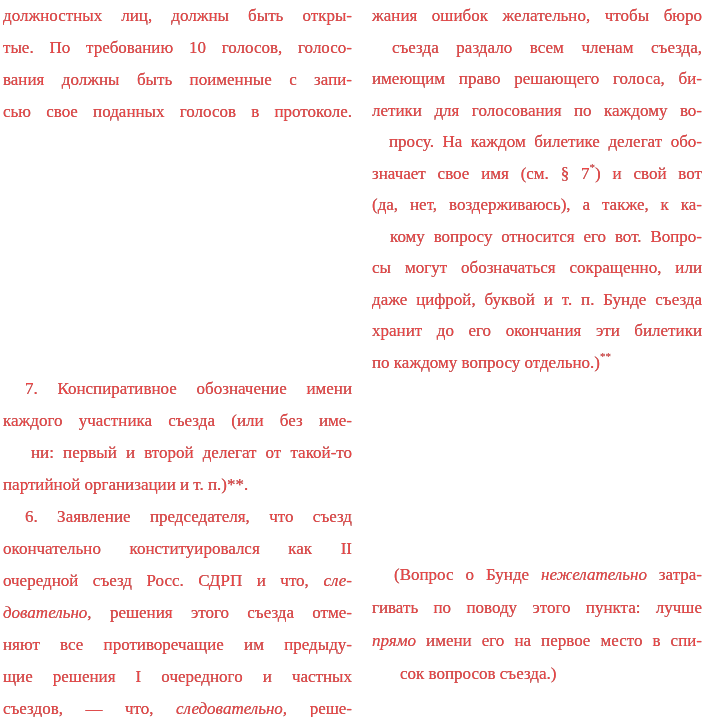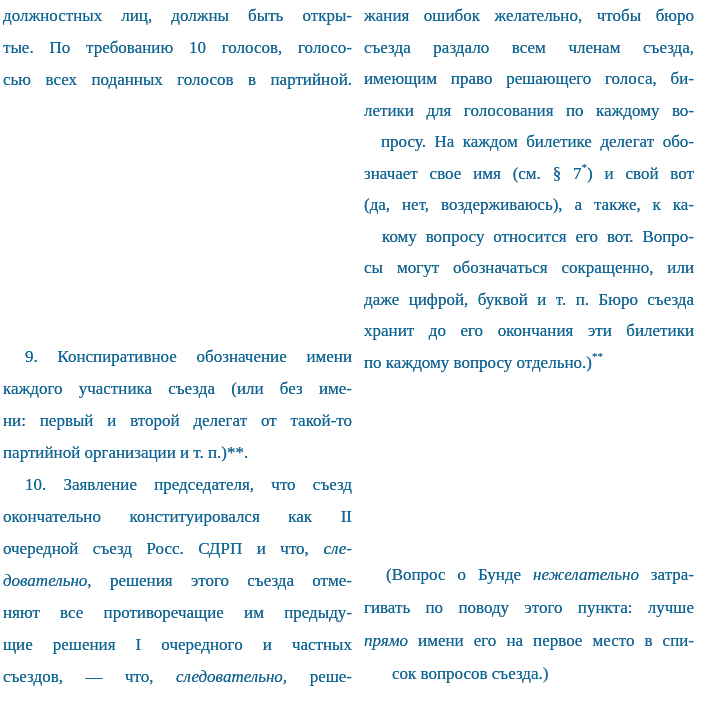--- a/index.html
+++ b/index.html
@@ -14,21 +14,21 @@
     width: 707px;
     height: 717px;
     font-family: "Liberation Serif", "DejaVu Serif", serif;
     text-shadow: 0 0 0.6px rgba(30,30,30,0.65);
   }
   .col {
     position: absolute;
     top: 0;
   }
   .col-left  { left: 3px;   width: 349px; }
-  .col-right { left: 364px; width: 330px; }
+  .col-right { left: 372px; width: 330px; }
   .block { width: 100%; }
   .line {
     font-size: 17px;
     line-height: 32px;
     height: 32px;
     white-space: normal;
   }
   .line.j { text-align: justify; text-align-last: justify; }
   .line.l { text-align: left; }
   .line.indent { text-indent: 22px; }
@@ -36,55 +36,56 @@
   .line sup {
     font-size: 11px;
     line-height: 0;
     position: relative;
     top: -1px;
   }
 </style>
 </head>
 <body style="background: rgb(255, 255, 255);">
 
-<div class="page" style="color: #0369a1;">
+<div class="page" style="color: #ef4444;">
   <div class="col col-left">
       <div class="block">
         <div class="line j" style="line-height: 32px; height: 32px;"><span>должностных лиц, должны быть откры-</span></div>
         <div class="line j" style="line-height: 32px; height: 32px;"><span>тые. По требованию 10 голосов, голосо-</span></div>
-        <div class="line j" style="line-height: 32px; height: 32px;"><span>сью всех поданных голосов в партийной.</span></div>
+        <div class="line j" style="line-height: 32px; height: 32px;"><span>вания должны быть поименные с запи-</span></div>
+        <div class="line j" style="line-height: 32px; height: 32px;"><span>сью свое поданных голосов в протоколе.</span></div>
       </div>
       <div class="block" style="margin-top: 245px;">
-        <div class="line j indent" style="line-height: 32px; height: 32px;"><span>9. Конспиративное обозначение имени</span></div>
+        <div class="line j indent" style="line-height: 32px; height: 32px;"><span>7. Конспиративное обозначение имени</span></div>
         <div class="line j" style="line-height: 32px; height: 32px;"><span>каждого участника съезда (или без име-</span></div>
-        <div class="line j" style="line-height: 32px; height: 32px;"><span>ни: первый и второй делегат от такой-то</span></div>
+        <div class="line j" style="line-height: 32px; height: 32px; margin-left: 28px;"><span>ни: первый и второй делегат от такой-то</span></div>
         <div class="line l" style="line-height: 32px; height: 32px;"><span>партийной организации и т. п.)**.</span></div>
       </div>
       <div class="block">
-        <div class="line j indent" style="line-height: 32px; height: 32px;"><span>10. Заявление председателя, что съезд</span></div>
+        <div class="line j indent" style="line-height: 32px; height: 32px;"><span>6. Заявление председателя, что съезд</span></div>
         <div class="line j" style="line-height: 32px; height: 32px;"><span>окончательно конституировался как II</span></div>
         <div class="line j" style="line-height: 32px; height: 32px;"><span>очередной съезд Росс. СДРП и что, </span><i>сле-</i></div>
         <div class="line j" style="line-height: 32px; height: 32px;"><i>довательно,</i><span> решения этого съезда отме-</span></div>
         <div class="line j" style="line-height: 32px; height: 32px;"><span>няют все противоречащие им предыду-</span></div>
         <div class="line j" style="line-height: 32px; height: 32px;"><span>щие решения I очередного и частных</span></div>
         <div class="line j" style="line-height: 32px; height: 32px;"><span>съездов, — что, </span><i>следовательно,</i><span> реше-</span></div>
       </div>
     </div>
   <div class="col col-right">
       <div class="block">
         <div class="line j" style="line-height: 31.5px; height: 31.5px;"><span>жания ошибок желательно, чтобы бюро</span></div>
-        <div class="line j" style="line-height: 31.5px; height: 31.5px;"><span>съезда раздало всем членам съезда,</span></div>
+        <div class="line j" style="line-height: 31.5px; height: 31.5px; margin-left: 20px;"><span>съезда раздало всем членам съезда,</span></div>
         <div class="line j" style="line-height: 31.5px; height: 31.5px;"><span>имеющим право решающего голоса, би-</span></div>
         <div class="line j" style="line-height: 31.5px; height: 31.5px;"><span>летики для голосования по каждому во-</span></div>
         <div class="line j" style="line-height: 31.5px; height: 31.5px; margin-left: 17px;"><span>просу. На каждом билетике делегат обо-</span></div>
         <div class="line j" style="line-height: 31.5px; height: 31.5px;"><span>значает свое имя (см. § 7</span><sup>*</sup><span>) и свой вот</span></div>
         <div class="line j" style="line-height: 31.5px; height: 31.5px;"><span>(да, нет, воздерживаюсь), а также, к ка-</span></div>
         <div class="line j" style="line-height: 31.5px; height: 31.5px; margin-left: 18px;"><span>кому вопросу относится его вот. Вопро-</span></div>
         <div class="line j" style="line-height: 31.5px; height: 31.5px;"><span>сы могут обозначаться сокращенно, или</span></div>
-        <div class="line j" style="line-height: 31.5px; height: 31.5px;"><span>даже цифрой, буквой и т. п. Бюро съезда</span></div>
+        <div class="line j" style="line-height: 31.5px; height: 31.5px;"><span>даже цифрой, буквой и т. п. Бунде съезда</span></div>
         <div class="line j" style="line-height: 31.5px; height: 31.5px;"><span>хранит до его окончания эти билетики</span></div>
         <div class="line l" style="line-height: 31.5px; height: 31.5px;"><span>по каждому вопросу отдельно.)</span><sup>**</sup></div>
       </div>
       <div class="block" style="margin-top: 180px;">
         <div class="line j indent" style="line-height: 33px; height: 33px; margin-top: 28px;"><span>(Вопрос о Бунде </span><i>нежелательно</i><span> затра-</span></div>
         <div class="line j" style="line-height: 33px; height: 33px;"><span>гивать по поводу этого пункта: лучше</span></div>
         <div class="line j" style="line-height: 33px; height: 33px;"><i>прямо</i><span> имени его на первое место в спи-</span></div>
         <div class="line l" style="line-height: 33px; height: 33px; margin-left: 28px;"><span>сок вопросов съезда.)</span></div>
       </div>
     </div>

